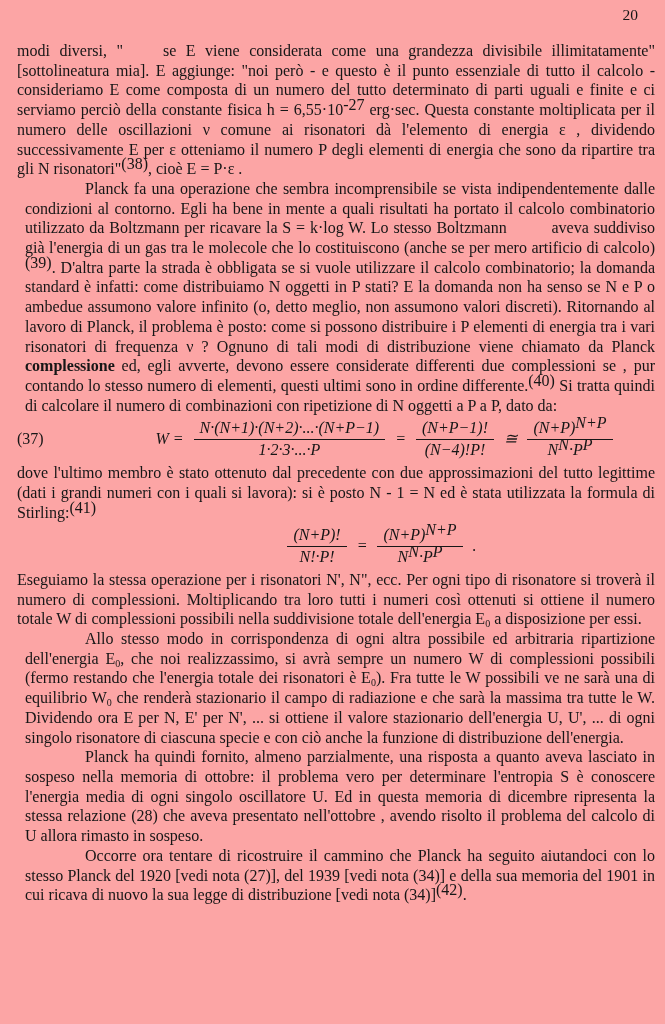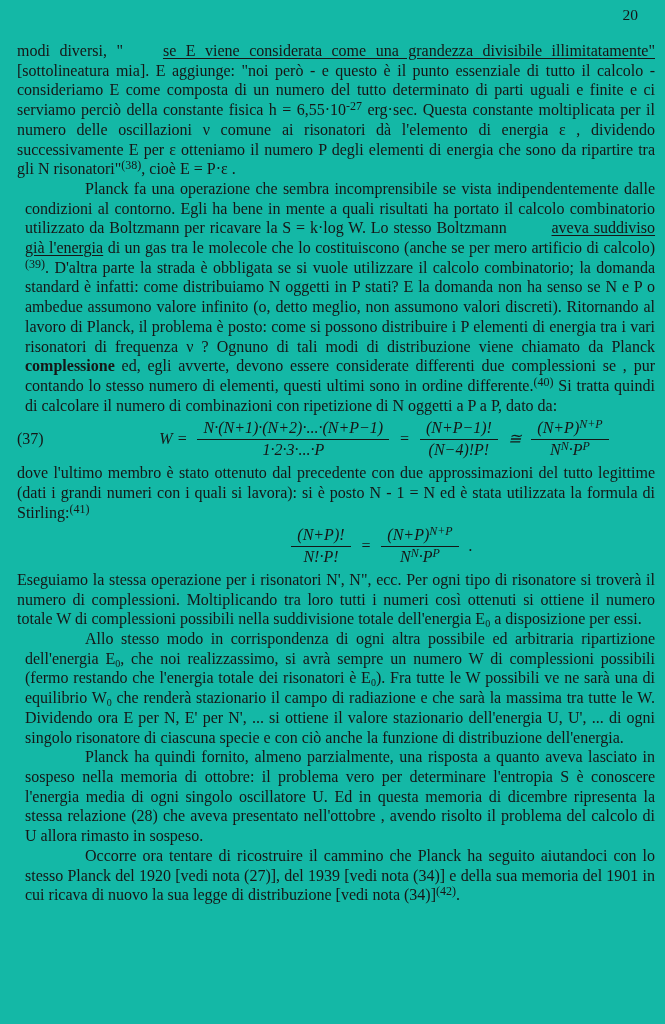--- a/index.html
+++ b/index.html
@@ -1,42 +1,42 @@
 <!DOCTYPE html>
 <html><head>
 <meta charset="utf-8">
 <style>
   html,body { margin:0; padding:0; background:#e8e8e8; }
   .page {
     position:relative;
     width:665px; height:1024px;
-    background:#14b8a6;
+    background:#fca5a5;
     color:#161616;
     font-family:"Liberation Serif","DejaVu Serif",serif;
     overflow:hidden;
     margin:0 auto;
   }
   .page-number {
     position:absolute;
     top:6px; right:27px;
     font-size:15.5px;
   }
   .body-text {
     position:absolute;
     left:17px; top:41px;
     width:638px;
     font-size:16px;
     line-height:19.7px;
     text-align:justify;
   }
   p.para { margin:0; }
   p.indent { text-indent:60px;margin-left:8px; }
-  .un  { text-decoration:underline; text-underline-offset:2px;padding-left:40px; }
+  .un  { text-underline-offset:2px;padding-left:40px; }
   .bd  { font-weight:bold; }
-  .sup { font-size:12px; vertical-align:5px;  line-height:0; letter-spacing:0; }
+  .sup { font-size:16px; vertical-align:5px;  line-height:0; letter-spacing:0; }
   .sub { font-size:10px; vertical-align:-3px; line-height:0; letter-spacing:0; }
   .eq-row {
     display:flex; align-items:center;
     margin:4px 0 3px 0;
     font-style:italic;
     line-height:1.18;
     gap:32px;
   }
   .eq-label { font-style:normal; width:62px; flex:none; text-align:left; }
   .eq-body {

